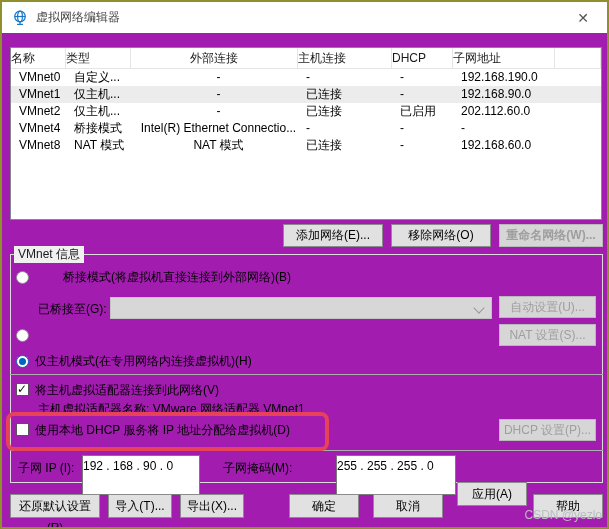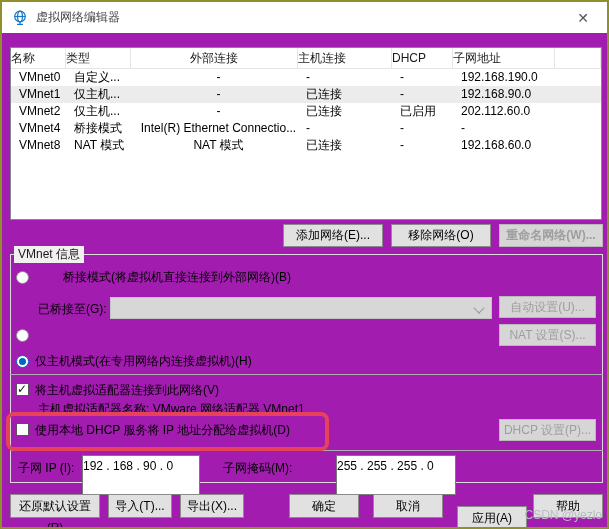--- a/index.html
+++ b/index.html
@@ -150,17 +150,17 @@
   <span class="lbl" style="left:16px;top:458px;">子网 IP (I):</span>
   <div class="field" style="left:80px;top:453px;width:118px;">192 . 168 . 90 . 0</div>
   <span class="lbl" style="left:221px;top:458px;">子网掩码(M):</span>
   <div class="field" style="left:296px;top:453px;width:120px;margin-left:38px;">255 . 255 . 255 . 0</div>
 
   <div class="btn" style="left:8px;top:492px;width:90px;height:24px;line-height:22px;">还原默认设置(R)</div>
   <div class="btn" style="left:106px;top:492px;width:64px;height:24px;line-height:22px;">导入(T)...</div>
   <div class="btn" style="left:178px;top:492px;width:64px;height:24px;line-height:22px;">导出(X)...</div>
   <div class="btn" style="left:287px;top:492px;width:70px;height:24px;line-height:22px;">确定</div>
   <div class="btn" style="left:371px;top:492px;width:70px;height:24px;line-height:22px;">取消</div>
-  <div class="btn" style="left:455px;top:504px;width:70px;height:24px;line-height:22px;">应用(A)</div>
+  <div class="btn" style="left:455px;top:480px;width:70px;height:24px;line-height:22px;">应用(A)</div>
   <div class="btn" style="left:531px;top:492px;width:70px;height:24px;line-height:22px;">帮助</div>
 
   <div class="watermark">CSDN @yezlo</div>
 </div>
 
 </body></html>

